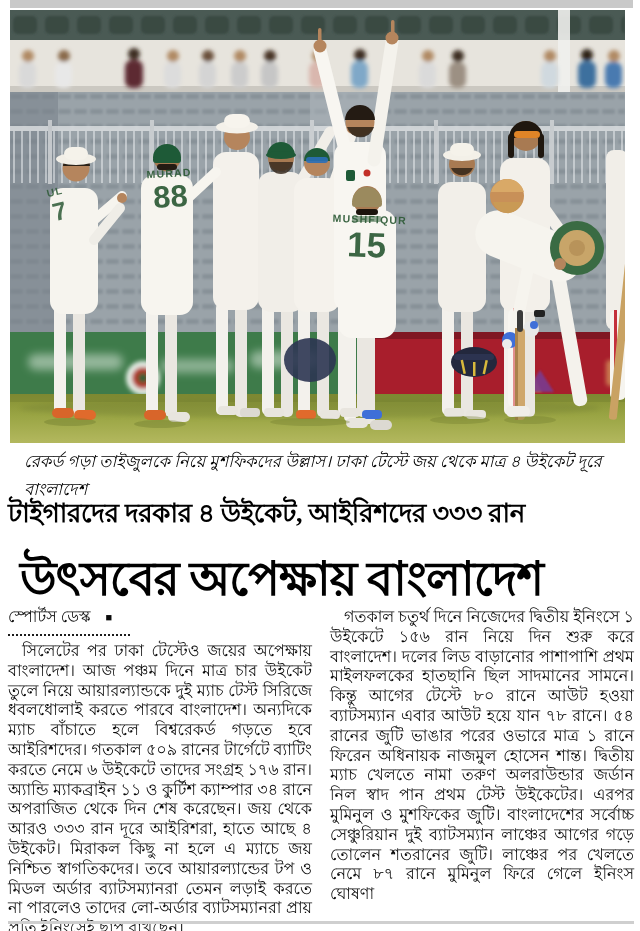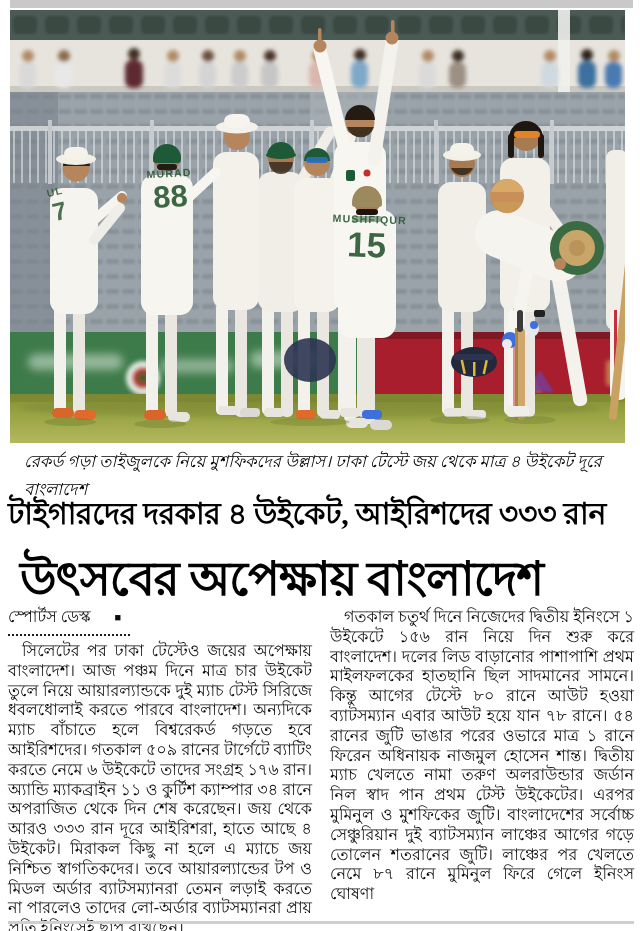--- a/index.html
+++ b/index.html
@@ -21,27 +21,27 @@
   .jersey-mushfiqur .jnum{font-size:35px;}
   .jersey-taijul{left:26px;top:176px;width:44px;transform:rotate(-14deg);opacity:.85;}
   .jersey-taijul .jnum{font-size:25px;}
 
   .caption{position:absolute;left:24px;top:448px;width:626px;
            font-style:italic;font-size:16.5px;line-height:28px;color:#000;}
   .caption-credit{display:block;}
   .credit-bullet{color:#ee1c25;font-size:12px;font-style:normal;vertical-align:1px;margin-right:5px;}
 
   .sub-headline{position:absolute;left:8px;top:494px;width:628px;margin:0;
-                font-size:30px;line-height:40px;font-weight:600;letter-spacing:-0.3px;color:#000;}
+                font-size:26px;line-height:40px;font-weight:600;letter-spacing:-0.3px;color:#000;}
   .main-headline{position:absolute;left:8px;top:537px;width:628px;margin:12px;
                  font-size:47px;line-height:60px;font-weight:bold;letter-spacing:-1px;color:#000;}
 
   .columns{position:absolute;left:8px;top:607px;width:626px;display:flex;gap:18px;}
   .col{width:304px;font-size:16px;line-height:19.8px;text-align:justify;color:#0a0a0a;}
-  .byline-row{display:flex;align-items:center;gap:24px;font-size:16px;line-height:20px;}
+  .byline-row{display:flex;align-items:center;gap:15px;font-size:16px;line-height:20px;}
   .byline-marker{font-size:11px;line-height:1;}
   .dotted-divider{width:122px;height:5px;border-bottom:2.6px dotted #1b1b1b;margin:2px 0 5px 0;}
   .col p{margin:0;}
   .indent{text-indent:14px;}
 
   .bottom-rule{position:absolute;left:8px;top:921px;width:626px;height:2.5px;background:#cfcfcf;}
 </style>
 </head>
 <body>
 

